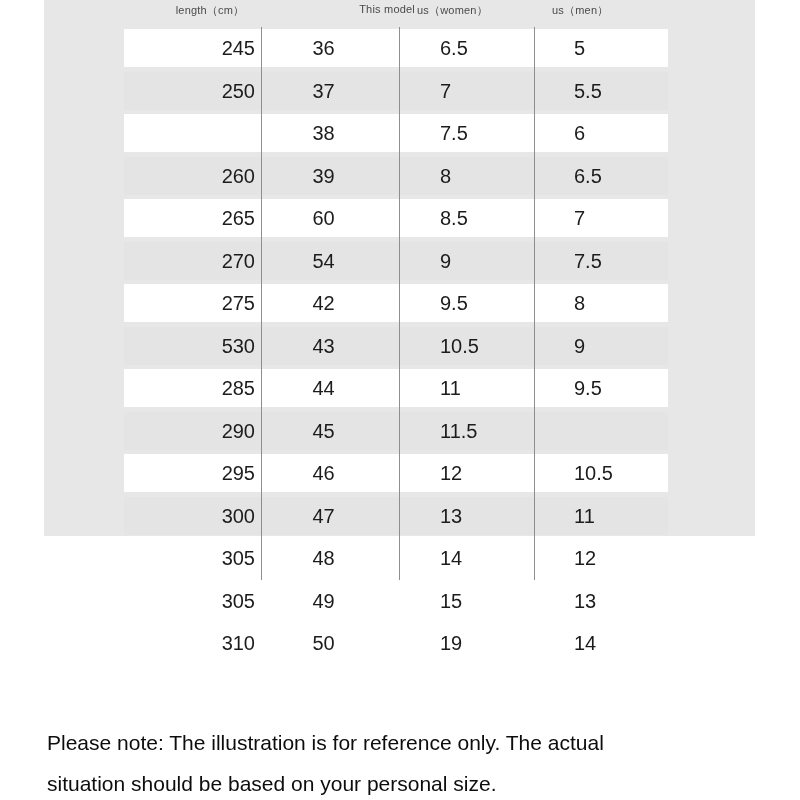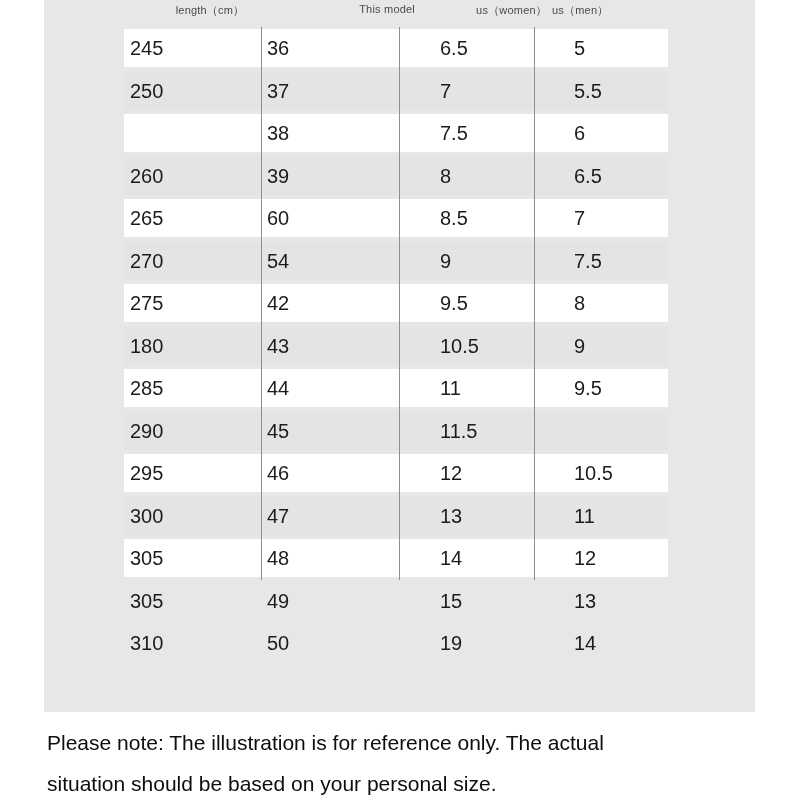--- a/index.html
+++ b/index.html
@@ -14,21 +14,21 @@
     overflow: hidden;
     position: relative;
   }
 
   
   .panel {
     position: absolute;
     left: 44px;
     top: 0px;
     width: 711px;
-    height: 712px;
+    height: 536px;
     background: #e7e7e7;
   }
 
   
   .head-row {
     position: absolute;
     left: 0;
     top: 0;
     width: 711px;
     height: 27px;
@@ -37,21 +37,21 @@
     position: absolute;
     top: 3px;
     font-size: 11px;
     color: #4a4a4a;
     font-family: "Liberation Sans", sans-serif;
     white-space: nowrap;
     letter-spacing: 0.2px;
   }
   .head-c0 { left: 96px;  width: 140px; text-align: center; }
   .head-c1 { left: 241px; width: 130px; text-align: right; }
-  .head-c2 { left: 373px; width: 130px; text-align: right; }
+  .head-c2 { left: 373px; width: 130px; text-align: left; }
   .head-c3 { left: 508px; width: 130px; text-align: left; }
 
   
   .tbl {
     position: absolute;
     left: 0;
     top: 27px;
     width: 711px;
   }
   .row {
@@ -93,22 +93,22 @@
   .cell {
     position: absolute;
     top: 0;
     height: 42.5px;
     line-height: 42.5px;
     font-size: 20px;
     color: #1c1c1c;
     font-family: "Liberation Sans", sans-serif;
     white-space: nowrap;
   }
-  .c0 { left: 86px;  width: 125px; text-align: left; }
-  .c1 { left: 223px; width: 125px; text-align: left; }
+  .c0 { left: 86px;  width: 125px; text-align: right; }
+  .c1 { left: 217px; width: 125px; text-align: center; }
   .c2 { left: 396px; width: 120px; text-align: left; }
   .c3 { left: 530px; width: 120px; text-align: left; }
 
   
   .note {
     position: absolute;
     left: 47px;
     top: 722px;
     width: 710px;
     font-size: 21px;
@@ -198,21 +198,21 @@
         <div class="cell c0">275</div>
         <div class="cell c1">42</div>
         <div class="cell c2">9.5</div>
         <div class="cell c3">8</div>
       </div>
       <div class="row dark">
         <div class="band"></div>
         <div class="vline v1"></div>
         <div class="vline v2"></div>
         <div class="vline v3"></div>
-        <div class="cell c0">180</div>
+        <div class="cell c0">530</div>
         <div class="cell c1">43</div>
         <div class="cell c2">10.5</div>
         <div class="cell c3">9</div>
       </div>
       <div class="row light">
         <div class="band"></div>
         <div class="vline v1"></div>
         <div class="vline v2"></div>
         <div class="vline v3"></div>
         <div class="cell c0">285</div>

